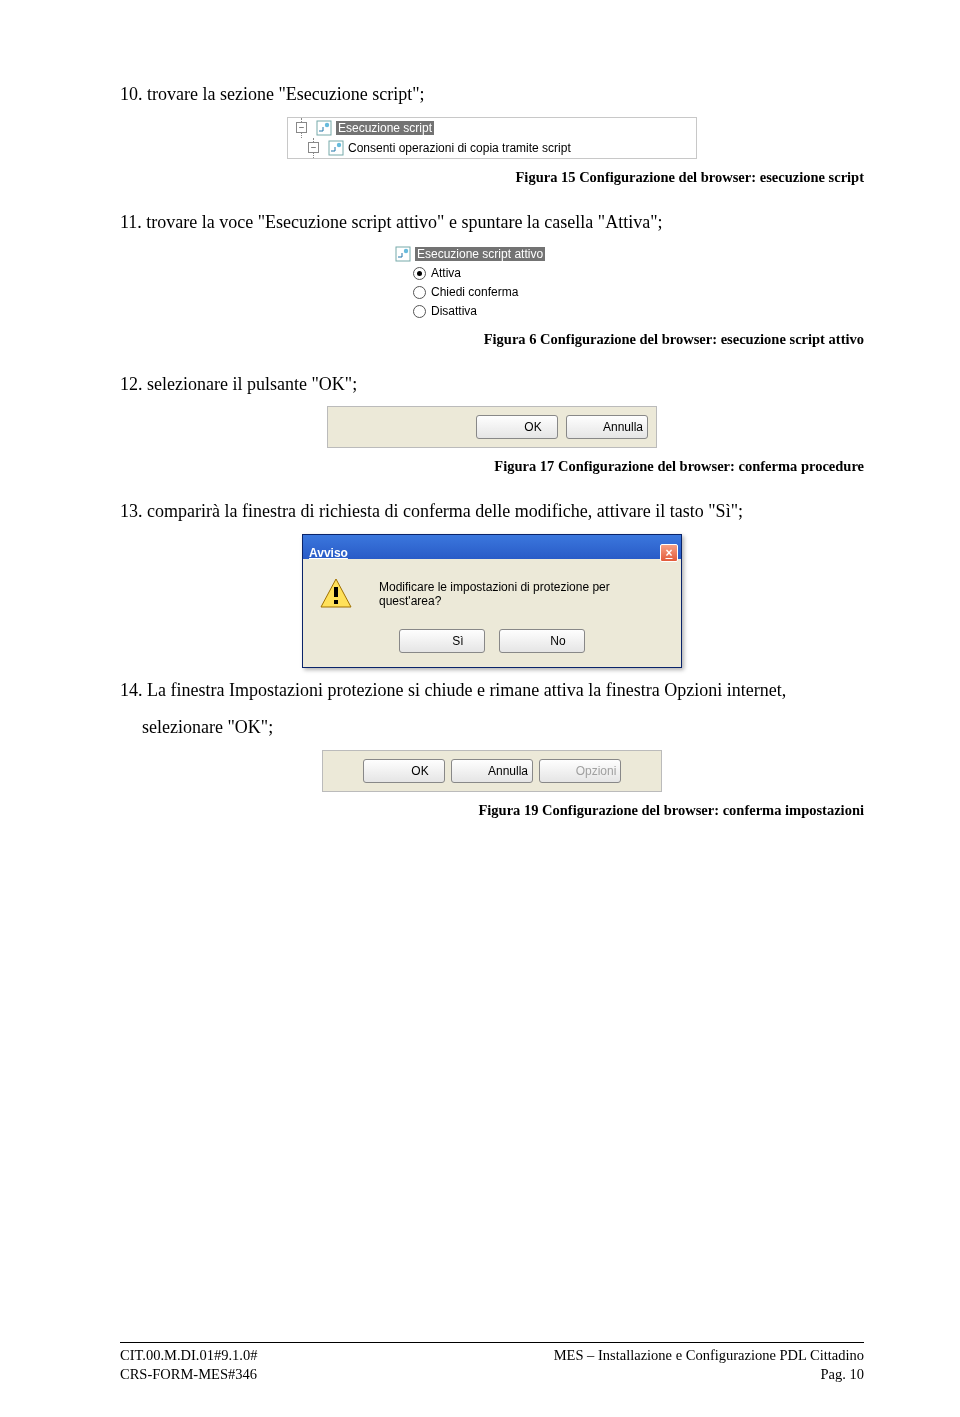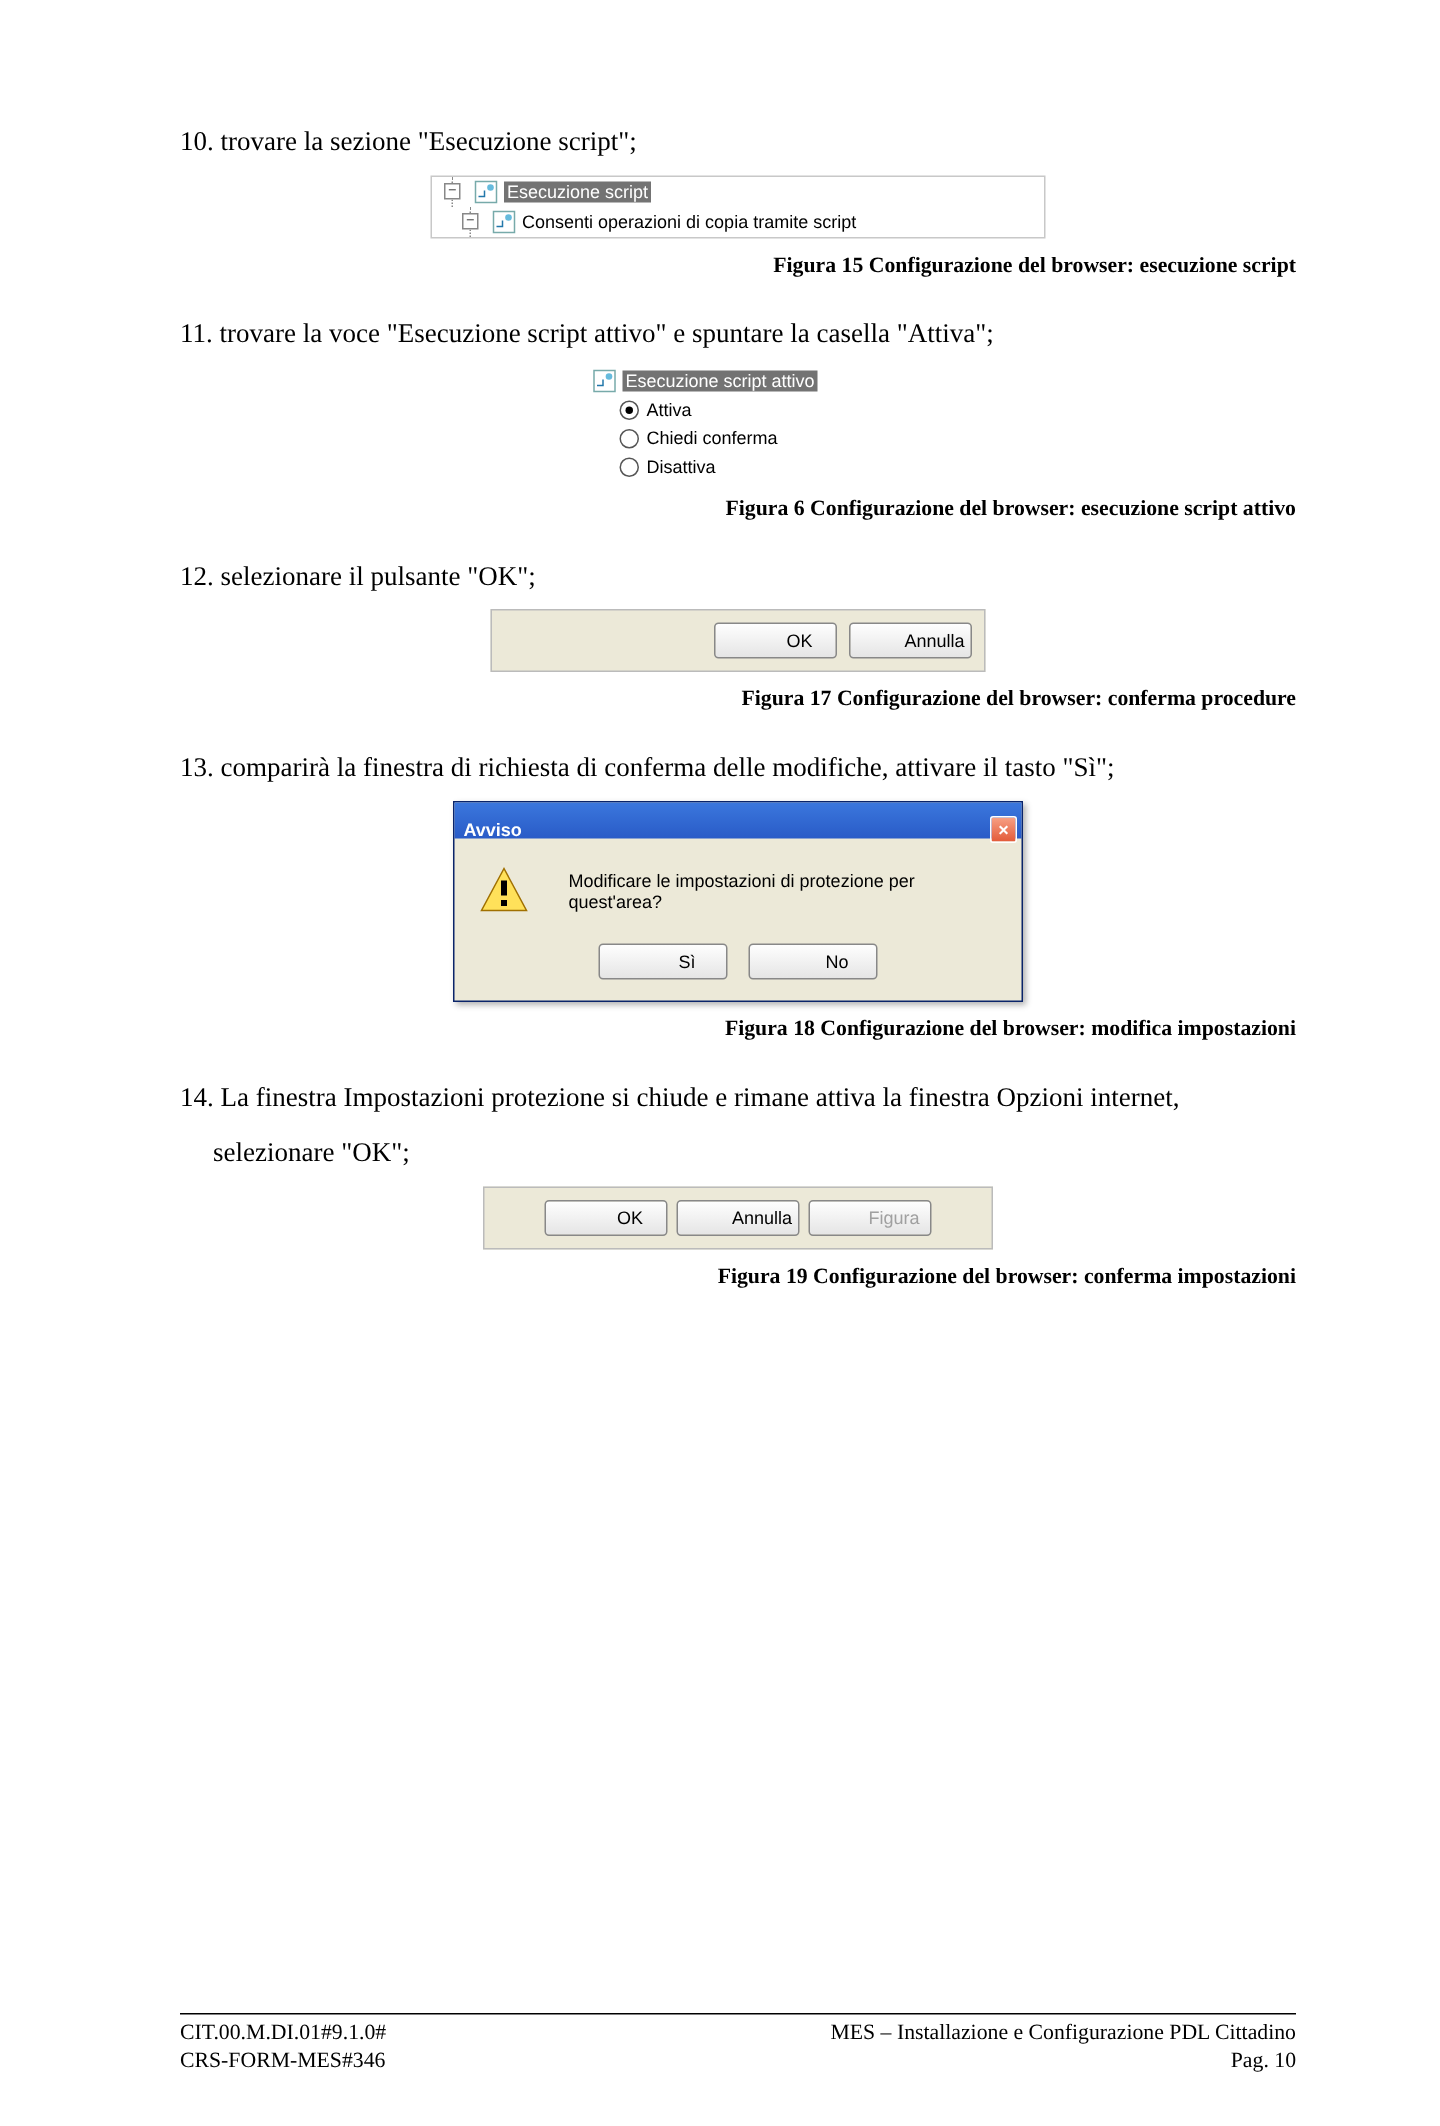--- a/index.html
+++ b/index.html
@@ -35,21 +35,21 @@
   .t16head .ico{margin-left:2px;}
 
   
   .btnbar { display: flex; gap: 8px; padding: 8px; background: #ece9d8; border: 1px solid #bbb; width: 330px; justify-content: flex-end; }
   .btnbar19 { width: 340px; justify-content: center; gap:6px;}
   .winbtn { font-family: Tahoma, Arial, sans-serif; font-size: 12px; width: 82px; height: 24px; background: linear-gradient(#fefefe,#e5e5e5); border: 1px solid #888; border-radius: 3px; display:flex; align-items:center; justify-content:center; color:#000;padding-left:32px;}
   .winbtn.disabled { color: #a0a0a0; }
 
   
   .avviso { width: 380px; font-family: Tahoma, Arial, sans-serif; font-size: 12px; background: #ece9d8; border: 1px solid #0a246a; box-shadow: 2px 2px 4px rgba(0,0,0,0.3);}
-  .avviso-title { background: linear-gradient(#3b77dd,#295bc7); color: #fff; height: 24px; display:flex; align-items:center; justify-content:space-between; padding: 12px 3px 0 6px; font-weight:bold;}
+  .avviso-title { background: linear-gradient(#3b77dd,#295bc7); color: #fff; height: 24px; display:flex; align-items:center; justify-content:space-between; padding: 12px 3px 0 6px; font-weight:bold;text-decoration:underline;}
   .avviso-close { width:18px; height:18px; background: linear-gradient(#f7a084,#e35b3a); border:1px solid #fff; border-radius:2px; display:flex; align-items:center; justify-content:center; color:#fff; font-size:12px; font-weight:bold;}
   .avviso-body { display:flex; align-items:center; padding: 18px 16px 8px 16px; gap: 26px;}
   .warn-tri { width:34px; height:34px; }
   .avviso-btns { display:flex; justify-content:center; gap:14px; padding: 10px 0 14px 0;}
   .avviso .winbtn { width: 86px; }
   .underline-first::first-letter { text-decoration: underline; }
 
 </style>
 </head>
 <body>
@@ -152,30 +152,29 @@
           </svg>
         </span>
         <span>Modificare le impostazioni di protezione per quest'area?</span>
       </div>
       <div class="avviso-btns">
         <div class="winbtn underline-first">Sì</div>
         <div class="winbtn underline-first">No</div>
       </div>
     </div>
   </div>
-  <p class="caption">Figura 18 Configurazione del browser: modifica impostazioni</p>
 
   <p class="body-text">14. La finestra Impostazioni protezione si chiude e rimane attiva la finestra Opzioni internet,</p>
   <p class="body-text indent">selezionare "OK";</p>
 
   <div class="fig">
     <div class="btnbar btnbar19">
       <div class="winbtn">OK</div>
       <div class="winbtn">Annulla</div>
-      <div class="winbtn disabled">Figura</div>
+      <div class="winbtn disabled">Opzioni</div>
     </div>
   </div>
   <p class="caption">Figura 19 Configurazione del browser: conferma impostazioni</p>
 
 </div>
 
 <div class="footer">
   <div class="footer-line"></div>
   <div class="footer-row">
     <span>CIT.00.M.DI.01#9.1.0#</span>

